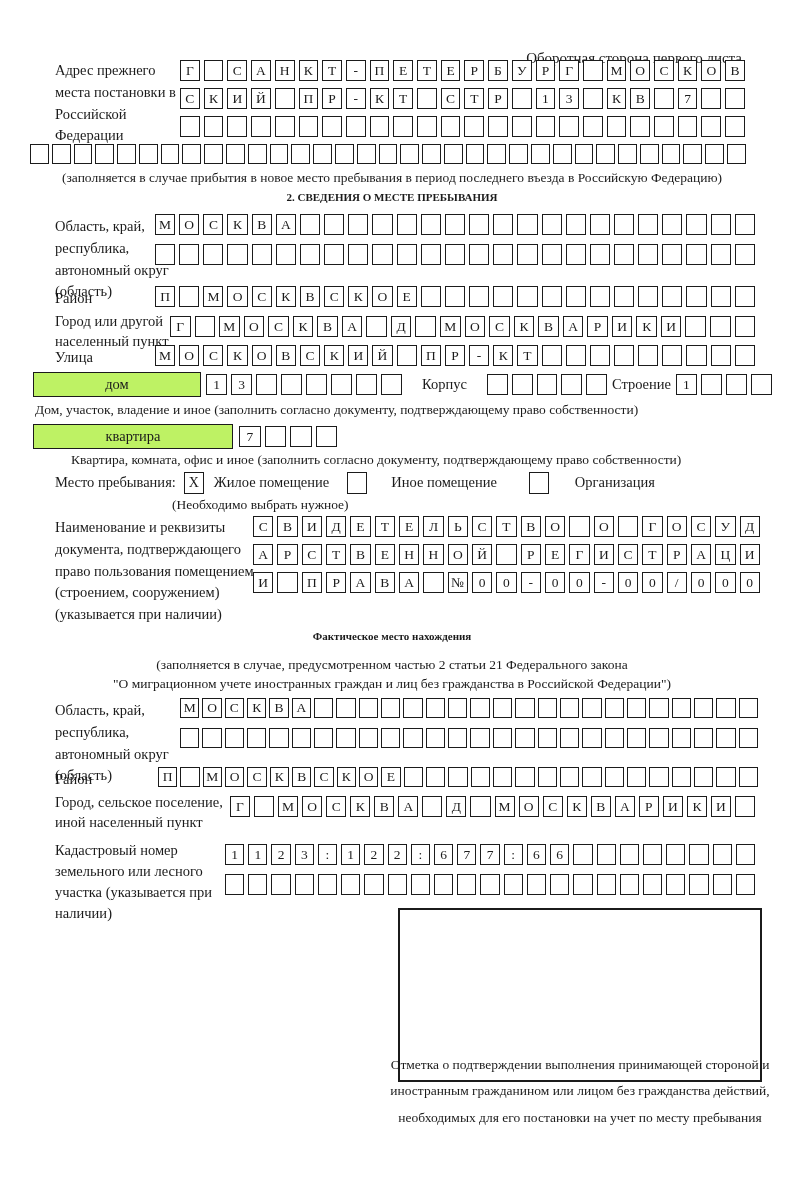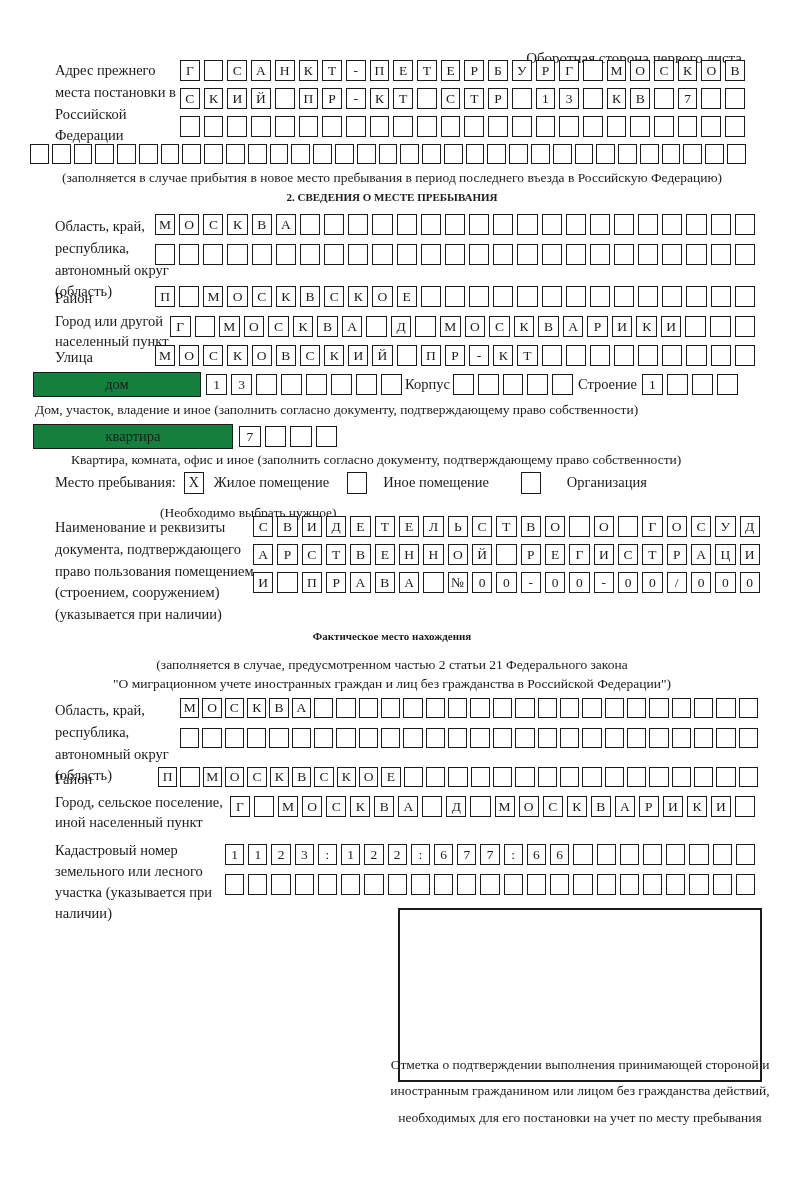--- a/index.html
+++ b/index.html
@@ -17,21 +17,21 @@
   .grid .cell{
     flex:1 1 0;height:21px;border:1.5px solid #1b1b1b;
     display:flex;align-items:center;justify-content:center;
     font-size:13.5px;line-height:1;background:#fff;box-sizing:border-box;
   }
   .tight{gap:3px;}
   .tight .cell{height:20px;border-width:1.4px;}
   
   .widebox{
     border:1.6px solid #1b1b1b;height:25px;display:flex;align-items:center;justify-content:center;
-    font-size:14.5px;box-sizing:border-box;background:#15803d;
+    font-size:14.5px;box-sizing:border-box;background:#bef264;
   }
   .inlinerow{display:flex;align-items:center;}
   .checkbox{
     width:20px;height:22px;border:1.6px solid #1b1b1b;display:inline-flex;
     align-items:center;justify-content:center;font-size:14px;box-sizing:border-box;background:#fff;
   }
   .stamp{border:2px solid #1b1b1b;background:#fff;}
 </style>
 </head>
 <body>
@@ -305,21 +305,21 @@
     <div class="grid" style="width:196px;flex:none;margin-left:5px;">
         <span class="cell">1</span>
         <span class="cell">3</span>
         <span class="cell"></span>
         <span class="cell"></span>
         <span class="cell"></span>
         <span class="cell"></span>
         <span class="cell"></span>
         <span class="cell"></span>
       </div>
-    <div class="lbl" style="flex:none;margin:0 3px;">Корпус</div>
+    <div class="lbl" style="flex:none;margin:0 20px;">Корпус</div>
     <div class="grid" style="width:120px;flex:none;">
         <span class="cell"></span>
         <span class="cell"></span>
         <span class="cell"></span>
         <span class="cell"></span>
         <span class="cell"></span>
       </div>
     <div class="lbl" style="flex:none;margin:0 5px;">Строение</div>
     <div class="grid" style="width:96px;flex:none;">
         <span class="cell">1</span>
@@ -339,25 +339,25 @@
         <span class="cell"></span>
       </div>
   </div>
   <div class="abs note" style="left:35px;top:452px;margin-left:36px;">Квартира, комната, офис и иное (заполнить согласно документу, подтверждающему право собственности)</div>
 
   <div class="abs inlinerow" style="left:55px;top:472px;">
     <div class="lbl" style="flex:none;">Место пребывания:</div>
     <span class="checkbox" style="margin-left:8px;">X</span>
     <div class="lbl" style="flex:none;margin-left:10px;">Жилое помещение</div>
     <span class="checkbox" style="margin-left:18px;"></span>
-    <div class="lbl" style="flex:none;margin-left:16px;text-align:center;">Иное помещение</div>
+    <div class="lbl" style="flex:none;margin-left:24px;text-align:center;">Иное помещение</div>
     <span class="checkbox" style="margin-left:32px;"></span>
     <div class="lbl" style="flex:none;margin-left:26px;">Организация</div>
   </div>
-  <div class="abs note" style="left:160px;top:497px;margin-top:8px;">(Необходимо выбрать нужное)</div>
+  <div class="abs note" style="left:172px;top:497px;">(Необходимо выбрать нужное)</div>
 
   <div class="abs lbl" style="left:55px;top:517px;width:205px;">Наименование и реквизиты документа, подтверждающего право пользования помещением (строением, сооружением) (указывается при наличии)</div>
   <div class="abs grid" style="left:253px;top:516px;width:507px;">
       <span class="cell">С</span>
       <span class="cell">В</span>
       <span class="cell">И</span>
       <span class="cell">Д</span>
       <span class="cell">Е</span>
       <span class="cell">Т</span>
       <span class="cell">Е</span>

